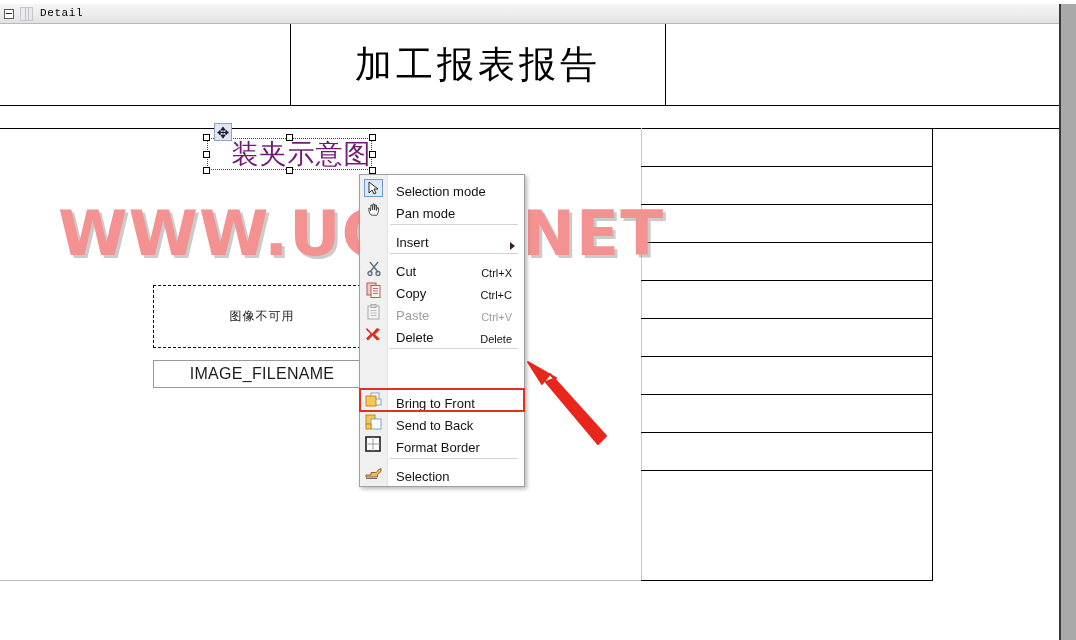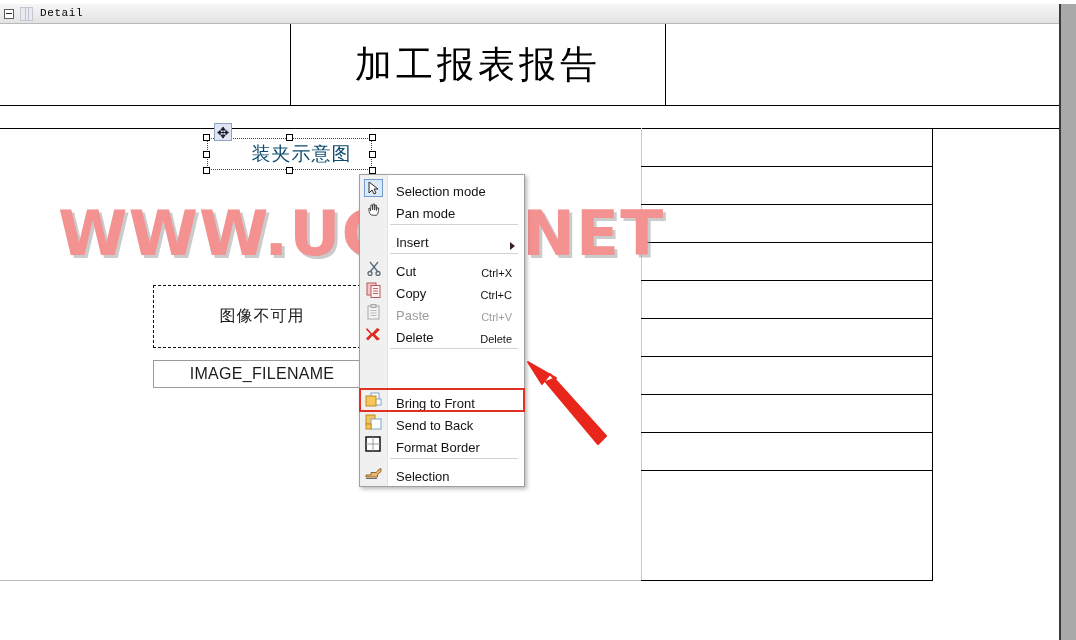--- a/index.html
+++ b/index.html
@@ -170,22 +170,22 @@
     left: 5px; top: 5px;
     width: 165px; height: 32px;
     border: 1px dotted #444444;
     box-sizing: border-box;
     display: flex;
     align-items: center;
     justify-content: center;
   }
   #selected-label-text {
     font-family: "DejaVu Sans", sans-serif;
-    font-size: 19px;
-    color: #0c4a6e;
+    font-size: 27px;
+    color: #701a75;
     letter-spacing: 1px;
     white-space: nowrap;
     margin-left: 24px;
   }
   .sel-handle {
     position: absolute;
     width: 7px; height: 7px;
     background: #ffffff;
     border: 1px solid #000000;
     box-sizing: border-box;
@@ -212,21 +212,21 @@
     width: 218px;
     height: 63px;
     border: 1px dashed #111111;
     box-sizing: border-box;
     display: flex;
     align-items: center;
     justify-content: center;
   }
   #image-placeholder-text {
     font-family: "DejaVu Sans", sans-serif;
-    font-size: 16px;
+    font-size: 12px;
     color: #1b1b1b;
     letter-spacing: 1px;
     white-space: nowrap;
   }
 
   
   #filename-field {
     position: absolute;
     left: 153px;
     top: 336px;

